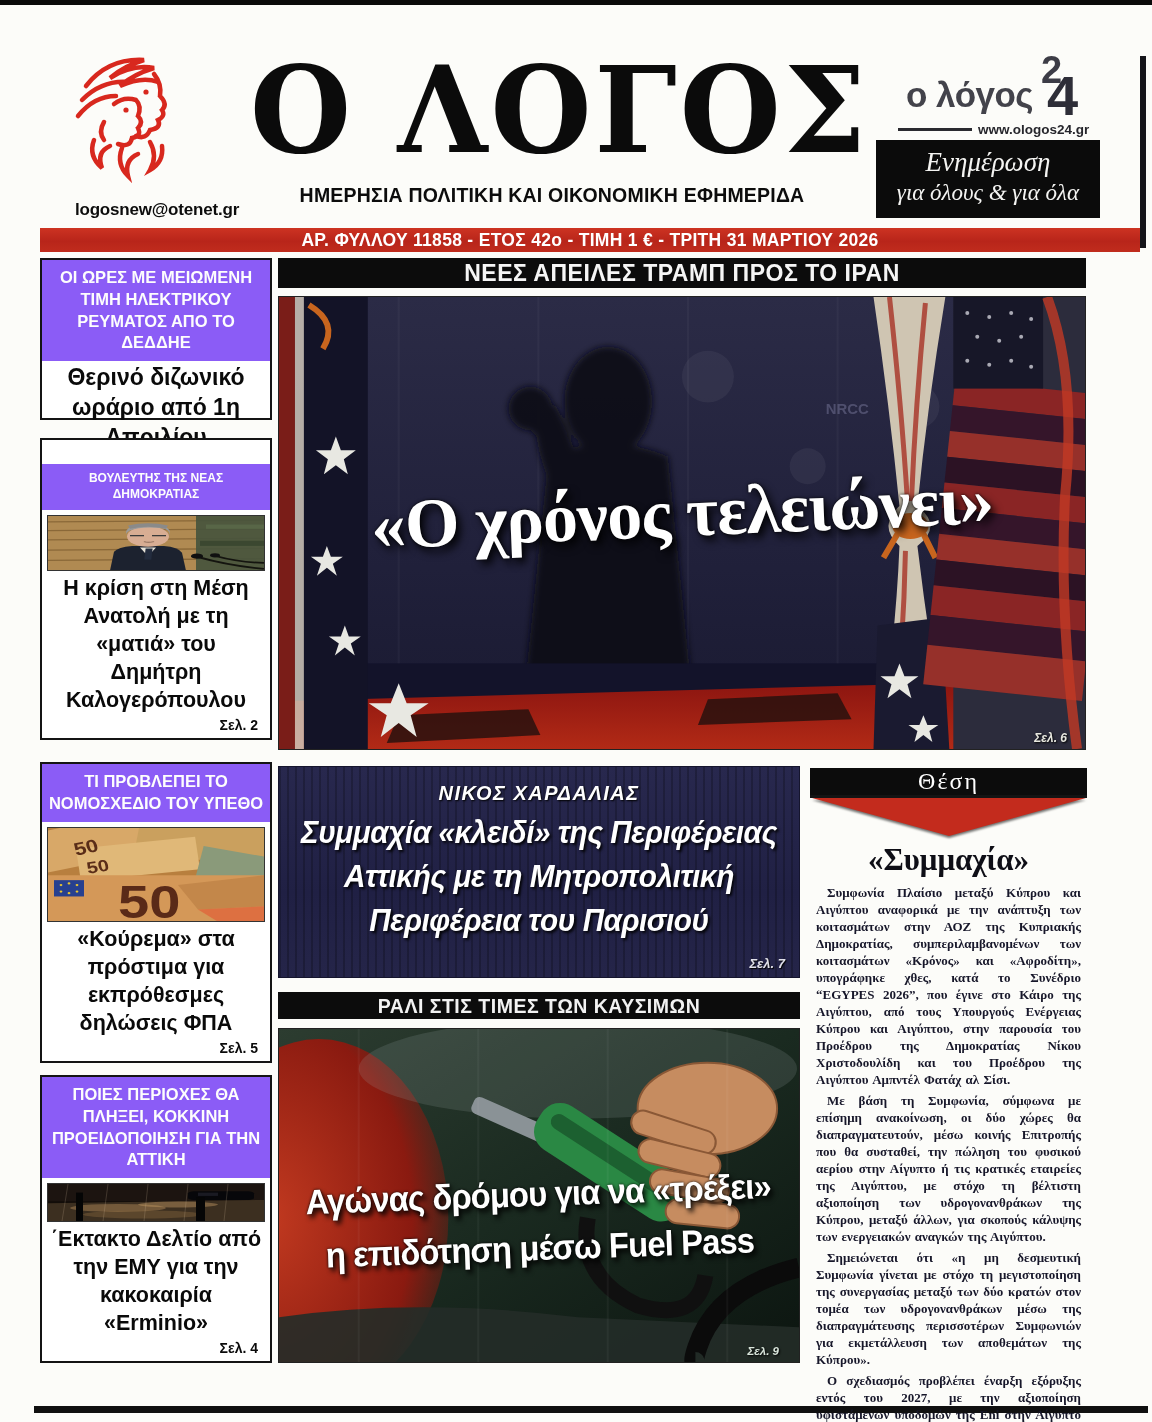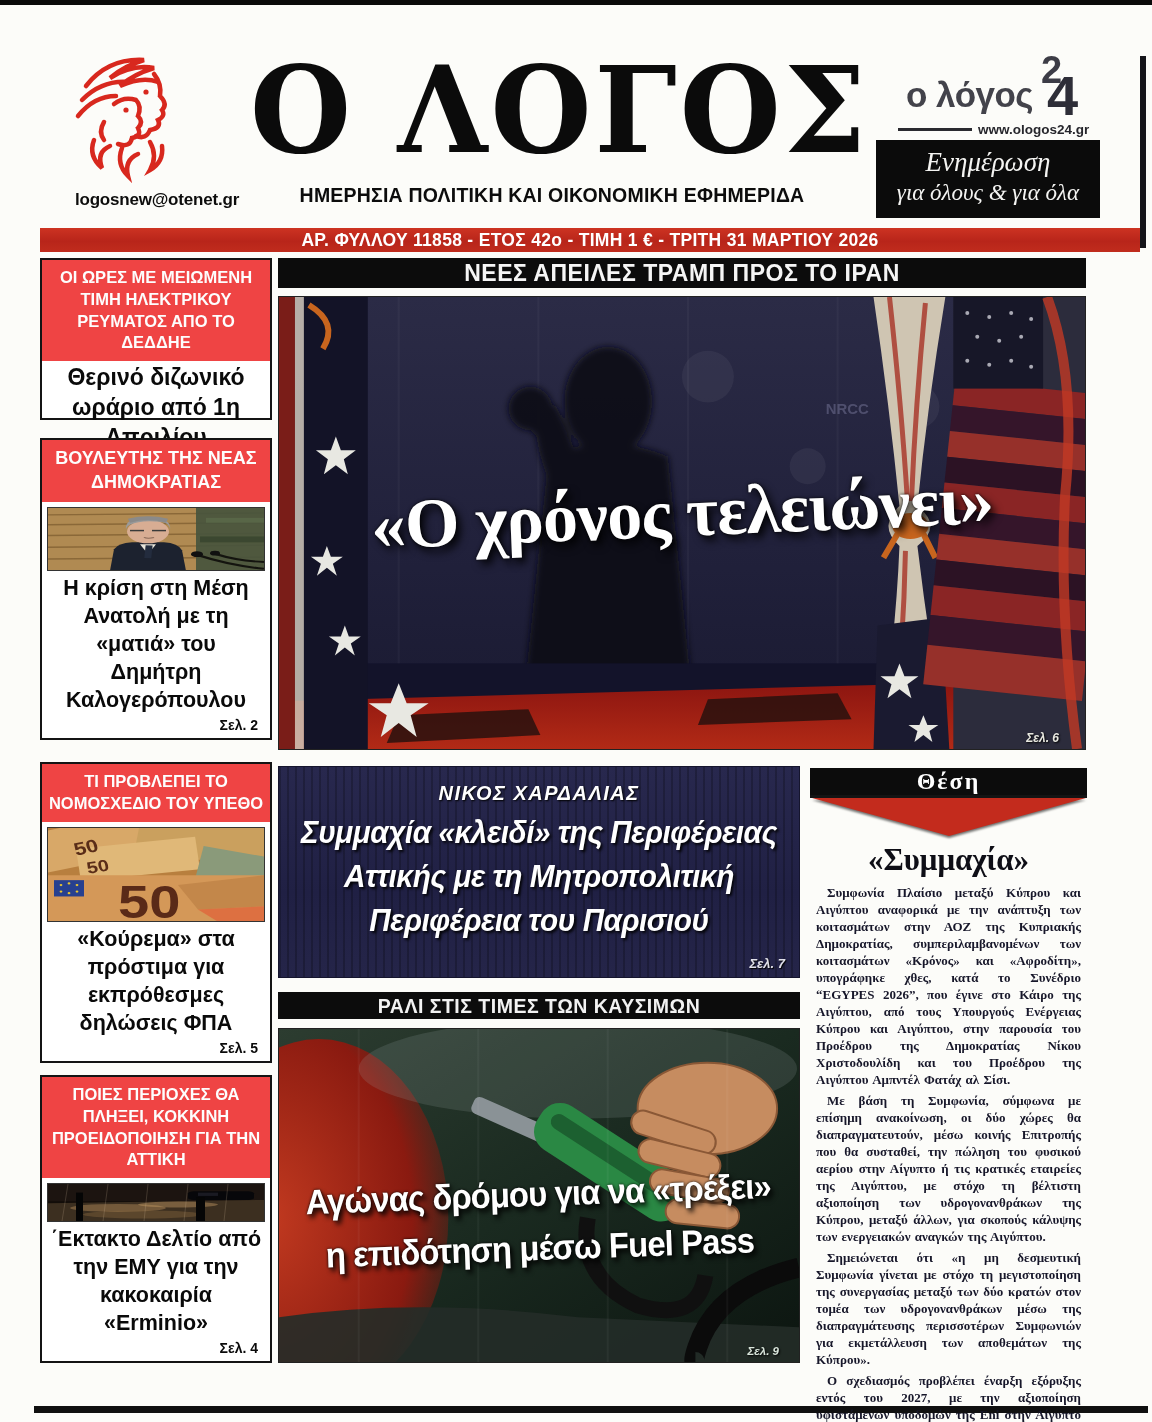--- a/index.html
+++ b/index.html
@@ -8,21 +8,21 @@
     background:#fcfcf9;overflow:hidden;
     font-family:"Liberation Sans",sans-serif;color:#111;
   }
   
   .strip-top{position:absolute;left:0;top:0;width:1152px;height:5px;background:#0a0a0a;}
   .strip-right{position:absolute;left:1140px;top:56px;width:6px;height:192px;background:#15151a;}
   .strip-bottom{position:absolute;left:34px;top:1406px;width:1114px;height:7px;background:#101010;}
 
   
   .logo-faces{position:absolute;left:58px;top:44px;width:150px;height:142px;}
-  .masthead-email{position:absolute;left:38px;top:190px;width:238px;text-align:center;
+  .masthead-email{position:absolute;left:38px;top:200px;width:238px;text-align:center;
     font-weight:bold;font-size:17px;letter-spacing:-0.2px;color:#0d0d0d;}
   .masthead-title{position:absolute;left:250px;top:34px;width:604px;height:150px;line-height:150px;
     text-align:center;font-family:"DejaVu Serif","Liberation Serif",serif;font-weight:bold;
     font-size:116px;letter-spacing:3px;color:#0b0b0b;transform:scaleY(1.04);white-space:nowrap;}
   .masthead-subtitle{position:absolute;left:258px;top:184px;width:588px;text-align:center;
     font-weight:bold;font-size:19.5px;letter-spacing:0.2px;color:#0c0c0c;white-space:nowrap;}
   .logo24{position:absolute;left:906px;top:66px;width:200px;height:58px;display:flex;align-items:center;}
   .l24-text{font-weight:bold;font-size:35px;color:#43434b;letter-spacing:-0.5px;}
   .l24-digits{position:relative;width:56px;height:60px;display:inline-block;}
   .l24-d2{position:absolute;top:-16px;left:8px;font-size:38px;font-weight:bold;color:#3c3c46;}
@@ -42,42 +42,42 @@
   .lead-banner{position:absolute;left:278px;top:258px;width:808px;height:30px;background:#0c0c0c;
     text-align:center;line-height:31px;color:#f5f5f5;font-weight:bold;font-size:23px;letter-spacing:0.5px;}
 
   
   .s-item{position:absolute;left:40px;width:232px;background:#fff;border:2px solid #141414;
     box-sizing:border-box;display:flex;flex-direction:column;}
   .s-item.i0{top:258px;height:162px;}
   .s-item.i1{top:438px;height:302px;}
   .s-item.i2{top:762px;height:301px;}
   .s-item.i3{top:1075px;height:288px;}
-  .s-kicker{background:#ef4444;color:#fdfdfd;font-weight:bold;text-align:center;
+  .s-kicker{background:#8b5cf6;color:#fdfdfd;font-weight:bold;text-align:center;
     font-size:16.5px;line-height:1.32;padding:7px 4px;}
-  .s-item.i1 .s-kicker{font-size:18px;}
+  .s-item.i1 .s-kicker{font-size:12px;margin-top:24px;}
   .s-photo{margin:5px 5px 2px 5px;position:relative;overflow:hidden;border:1px solid #333;}
   .s-item.i1 .s-photo{height:128px;}
   .s-item.i2 .s-photo{height:112px;}
   .s-item.i3 .s-photo{height:112px;}
   .s-photo svg{display:block;width:100%;height:100%;}
   .s-headline{flex:1;display:flex;align-items:center;justify-content:center;text-align:center;
     font-weight:bold;color:#0a0a0a;padding:2px 8px;font-size:21.5px;line-height:1.3;}
   .s-item.i0 .s-headline{font-size:23px;}
   .s-pageref{text-align:right;font-weight:bold;font-size:14px;padding:0 12px 5px 0;color:#0a0a0a;}
 
   
   .lead-photo{position:absolute;left:278px;top:296px;width:808px;height:454px;border:1px solid #222;
     box-sizing:border-box;overflow:hidden;background:#1d1d33;}
   .lead-photo svg{display:block;width:100%;height:100%;}
   .lead-headline{position:absolute;left:0;right:0;top:176px;text-align:center;
     font-family:"Liberation Serif",serif;font-weight:bold;font-size:70px;color:#fff;
     letter-spacing:-1px;transform:rotate(-2.4deg);white-space:nowrap;
     text-shadow:0 0 3px #000, 4px 5px 9px rgba(0,0,0,0.9);}
-  .lead-pageref{position:absolute;right:26px;bottom:4px;color:#e8e8e0;font-style:italic;
+  .lead-pageref{position:absolute;right:18px;bottom:4px;color:#e8e8e0;font-style:italic;
     font-weight:bold;font-size:12px;text-shadow:1px 1px 2px #000;}
 
   
   .story2{position:absolute;left:278px;top:766px;width:522px;height:212px;box-sizing:border-box;
     background:linear-gradient(180deg,#28284e 0%,#202044 60%,#252549 100%);border:1px solid #15152e;
     color:#fff;text-align:center;overflow:hidden;font-style:italic;}
   .story2:before{content:"";position:absolute;inset:0;
     background:repeating-linear-gradient(90deg,rgba(0,0,0,0.22) 0 2px,transparent 2px 8px);}
   .story2-kicker{position:relative;margin-top:15px;font-weight:bold;font-size:20px;letter-spacing:1.5px;
     text-shadow:1px 1px 2px #000;}
@@ -96,21 +96,21 @@
   .story3-photo svg{display:block;width:100%;height:100%;}
   .story3-head{position:absolute;left:0;right:0;top:138px;text-align:center;transform:rotate(-2deg);}
   .story3-hline{font-weight:bold;font-size:35px;line-height:1.55;color:#fff;letter-spacing:-1px;
     transform:scaleX(0.94);white-space:nowrap;text-shadow:0 0 3px #000,3px 4px 6px rgba(0,0,0,0.9);}
   .story3-pageref{position:absolute;right:20px;bottom:5px;color:#d8e4da;font-weight:bold;
     font-size:11.5px;font-style:italic;text-shadow:1px 1px 2px #000;}
 
   
   .thesi-bar{position:absolute;left:810px;top:768px;width:277px;height:27px;background:#0c0c0c;
     color:#fff;font-family:"Liberation Serif",serif;font-size:24px;line-height:27px;
-    text-align:center;letter-spacing:2px;font-weight:bold;}
+    text-align:center;letter-spacing:2px;}
   .thesi-rule{position:absolute;left:810px;top:795px;width:277px;height:3px;background:#141414;}
   .thesi-triangle{position:absolute;left:812px;top:798px;width:0;height:0;
     border-left:137px solid transparent;border-right:137px solid transparent;
     border-top:38px solid #c32b1d;filter:drop-shadow(0 2px 1px rgba(20,20,20,0.6));}
   .op-headline{position:absolute;left:810px;top:842px;width:277px;text-align:center;
     font-family:"Liberation Serif",serif;font-weight:bold;font-size:31px;color:#0e0e16;}
   .op-body{position:absolute;left:812px;top:880px;width:273px;
     font-family:"Liberation Serif",serif;font-weight:bold;font-size:13px;line-height:17px;
     text-align:justify;color:#17172a;word-spacing:1px;}
   .op-body p{margin:4px;text-indent:11px;}

